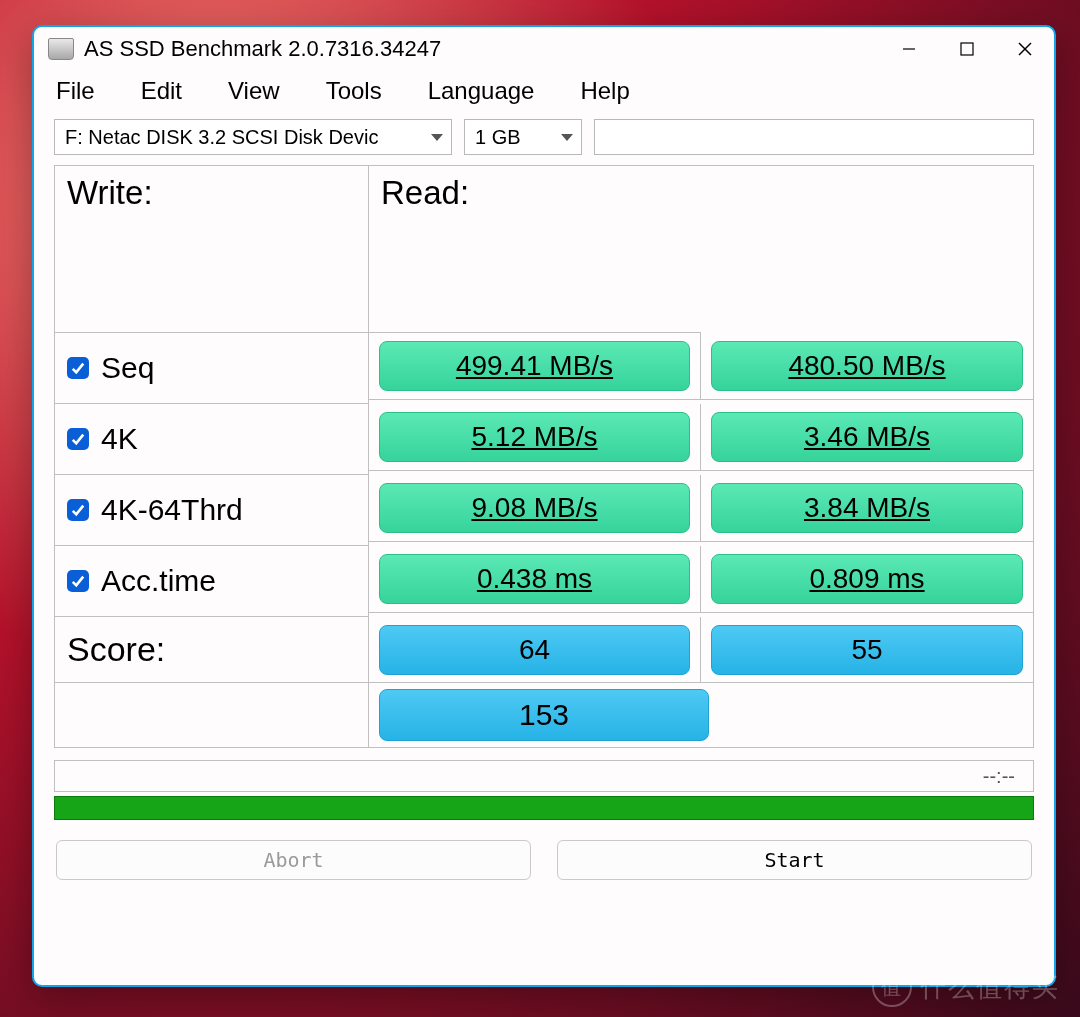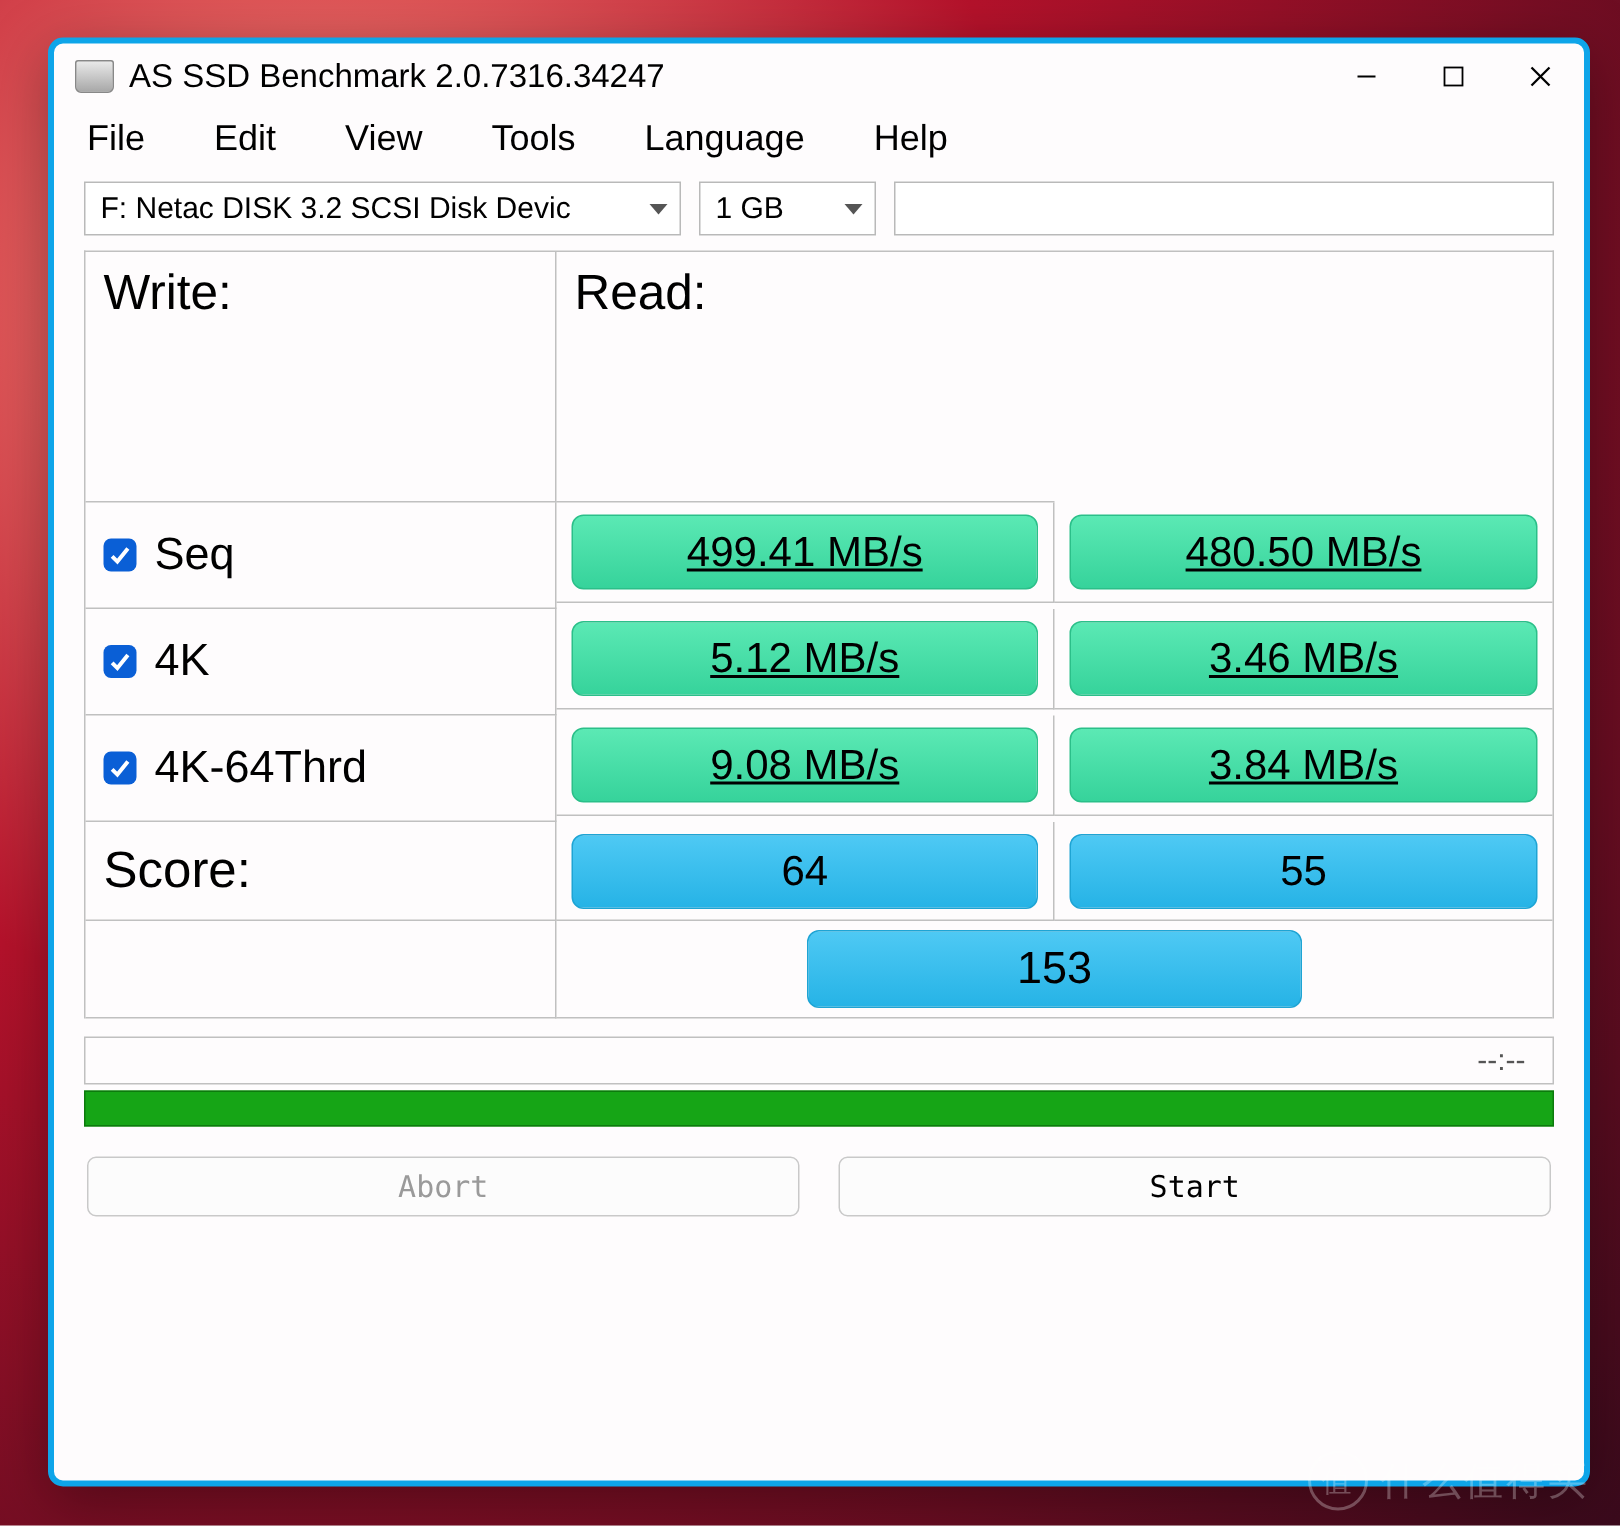--- a/index.html
+++ b/index.html
@@ -6,21 +6,21 @@
   body{
     width:1080px;height:1017px;
     font-family:"Segoe UI",Arial,sans-serif;
     background:radial-gradient(circle at 20% 20%,#ff8a7a 0%,#b5122b 40%,#3a0a1c 100%);
     overflow:hidden;
     position:relative;
   }
   .window{
     position:absolute;left:32px;top:25px;width:1020px;height:958px;
     background:#fefcfd;
-    border:4px solid #0ea5e9;border-radius:10px;
+    border:2px solid #0ea5e9;border-radius:10px;
     box-shadow:0 10px 40px rgba(0,0,0,.35);
     display:flex;flex-direction:column;
   }
   
   .titlebar{display:flex;align-items:center;height:44px;}
   .titlebar .icon{width:24px;height:20px;margin:0 10px 0 14px;
     background:linear-gradient(#e9e9e9,#a8a8a8);border:1px solid #888;border-radius:2px 2px 4px 4px;}
   .titlebar .title{flex:1;font-size:22px;color:#000;}
   .winbtn{width:58px;height:44px;display:flex;align-items:center;justify-content:center;font-size:18px;color:#000;}
   .winbtn svg{width:16px;height:16px;stroke:#000;stroke-width:1.2;fill:none;}
@@ -54,21 +54,21 @@
   .chk{width:22px;height:22px;border-radius:5px;background:#0a5fd6;display:inline-flex;align-items:center;justify-content:center;}
   .chk svg{width:14px;height:14px;stroke:#fff;stroke-width:3;fill:none;}
   .pill{flex:1;height:48px;border-radius:8px;display:flex;align-items:center;justify-content:center;
     font-size:28px;color:#000;}
   .pill.green{background:linear-gradient(#5be9b4,#36d39b);border:1px solid #2bbf89;text-decoration:underline;}
   .pill.blue{background:linear-gradient(#4ec9f4,#26b3e6);border:1px solid #1ea4d4;}
   .cell.result{padding:6px 10px;}
   .scorelabel{font-size:34px;}
   
   .totalrow{display:grid;grid-template-columns:314px 1fr;}
-  .totalcell{border-bottom:1px solid #c0c0c0;padding:6px 10px;display:flex;justify-content:center;}
+  .totalcell{border-bottom:1px solid #c0c0c0;padding:6px 10px;display:flex;justify-content:flex-start;}
   .totalcell .pill{width:328px;flex:0 0 328px;height:50px;font-size:30px;}
   
   .progwrap{margin:12px 20px 0 20px;}
   .progtext{border:1px solid #c0c0c0;height:30px;display:flex;align-items:center;justify-content:flex-end;
     padding:0 18px;font-size:20px;color:#555;}
   .progbar{height:22px;background:#16a516;margin-top:4px;border:1px solid #0d7a0d;}
   
   .btnrow{display:flex;gap:26px;padding:20px 22px 0 22px;}
   .btn{flex:1;height:38px;border:1px solid #c9c9c9;border-radius:6px;background:#fcfcfc;
     display:flex;align-items:center;justify-content:center;
@@ -183,20 +183,38 @@
           </span>
         </div>
         <div class="cell result">
             <span class="pill green">9.08 MB/s</span>
           </div>
         <div class="cell result">
             <span class="pill green">3.84 MB/s</span>
           </div>
       </div>
 
+      <div class="row testrow">
+        <div class="cell">
+          <span class="label">
+            <span class="chk">
+                <svg viewBox="0 0 16 16">
+                  <polyline points="2,9 6,13 14,3"></polyline>
+                </svg>
+              </span>
+            <span>Acc.time</span>
+          </span>
+        </div>
+        <div class="cell result">
+            <span class="pill green">0.438 ms</span>
+          </div>
+        <div class="cell result">
+            <span class="pill green">0.809 ms</span>
+          </div>
+      </div>
 
       <div class="row" style="height:66px;">
         <div class="cell">
           <span class="scorelabel">Score:</span>
         </div>
         <div class="cell result">
             <span class="pill blue">64</span>
           </div>
         <div class="cell result">
             <span class="pill blue">55</span>

